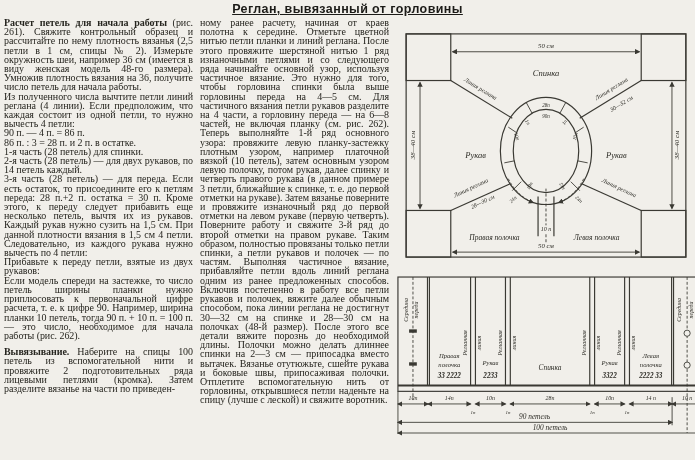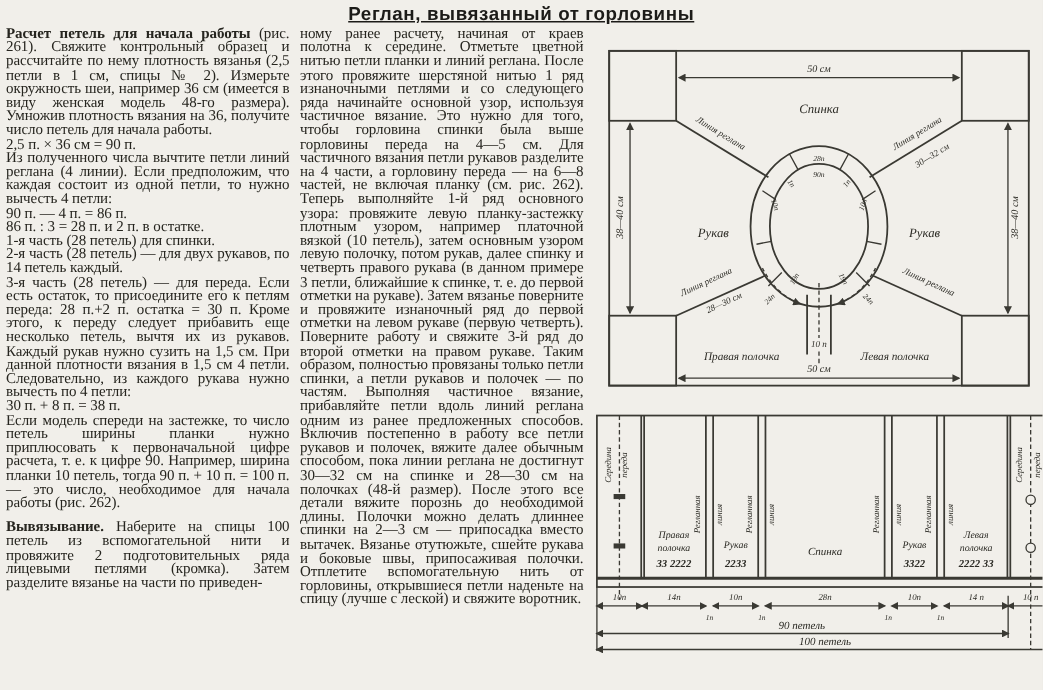--- a/index.html
+++ b/index.html
@@ -30,28 +30,27 @@
 </style>
 </head>
 <body>
 
 <div class="page">
   <div class="title">Реглан, вывязанный от горловины</div>
   <div class="content">
 
     <div class="col">
       <p><b class="lead">Расчет петель для начала работы</b><span> (рис. 261). Свяжите контрольный образец и рассчитайте по нему плотность вязанья (2,5 петли в 1 см, спицы № 2). Измерьте окружность шеи, например 36 см (имеется в виду женская модель 48-го размера). Умножив плотность вязания на 36, получите число петель для начала работы.</span></p>
-      <p class="f">2,5 п. × 36 см = 90 п.</p>
       <p>Из полученного числа вычтите петли линий реглана (4 линии). Если предположим, что каждая состоит из одной петли, то нужно вычесть 4 петли:</p>
       <p class="f">90 п. — 4 п. = 86 п.</p>
       <p class="f">86 п. : 3 = 28 п. и 2 п. в остатке.</p>
       <p class="f">1-я часть (28 петель) для спинки.</p>
       <p>2-я часть (28 петель) — для двух рукавов, по 14 петель каждый.</p>
       <p>3-я часть (28 петель) — для переда. Если есть остаток, то присоедините его к петлям переда: 28 п.+2 п. остатка = 30 п. Кроме этого, к переду следует прибавить еще несколько петель, вычтя их из рукавов. Каждый рукав нужно сузить на 1,5 см. При данной плотности вязания в 1,5 см 4 петли. Следовательно, из каждого рукава нужно вычесть по 4 петли:</p>
-      <p class="f">30 п. + 8 п. = 38 п.</p>
+      <p>Прибавьте к переду петли, взятые из двух рукавов:</p>
       <p>Если модель спереди на застежке, то число петель ширины планки нужно приплюсовать к первоначальной цифре расчета, т. е. к цифре 90. Например, ширина планки 10 петель, тогда 90 п. + 10 п. = 100 п. — это число, необходимое для начала работы (рис. 262).</p>
       <p class="sp"><b class="lead">Вывязывание.</b><span> Наберите на спицы 100 петель из вспомогательной нити и провяжите 2 подготовительных ряда лицевыми петлями (кромка). Затем разделите вязанье на части по приведен-</span></p>
     </div>
 
     <div class="col">
       <p>ному ранее расчету, начиная от краев полотна к середине. Отметьте цветной нитью петли планки и линий реглана. После этого провяжите шерстяной нитью 1 ряд изнаночными петлями и со следующего ряда начинайте основной узор, используя частичное вязание. Это нужно для того, чтобы горловина спинки была выше горловины переда на 4—5 см. Для частичного вязания петли рукавов разделите на 4 части, а горловину переда — на 6—8 частей, не включая планку (см. рис. 262). Теперь выполняйте 1-й ряд основного узора: провяжите левую планку-застежку плотным узором, например платочной вязкой (10 петель), затем основным узором левую полочку, потом рукав, далее спинку и четверть правого рукава (в данном примере 3 петли, ближайшие к спинке, т. е. до первой отметки на рукаве). Затем вязанье поверните и провяжите изнаночный ряд до первой отметки на левом рукаве (первую четверть). Поверните работу и свяжите 3-й ряд до второй отметки на правом рукаве. Таким образом, полностью провязаны только петли спинки, а петли рукавов и полочек — по частям. Выполняя частичное вязание, прибавляйте петли вдоль линий реглана одним из ранее предложенных способов. Включив постепенно в работу все петли рукавов и полочек, вяжите далее обычным способом, пока линии реглана не достигнут 30—32 см на спинке и 28—30 см на полочках (48-й размер). После этого все детали вяжите порознь до необходимой длины. Полочки можно делать длиннее спинки на 2—3 см — припосадка вместо вытачек. Вязанье отутюжьте, сшейте рукава и боковые швы, припосаживая полочки. Отплетите вспомогательную нить от горловины, открывшиеся петли наденьте на спицу (лучше с леской) и свяжите воротник.</p>
     </div>
 
     <div class="figs">
 

